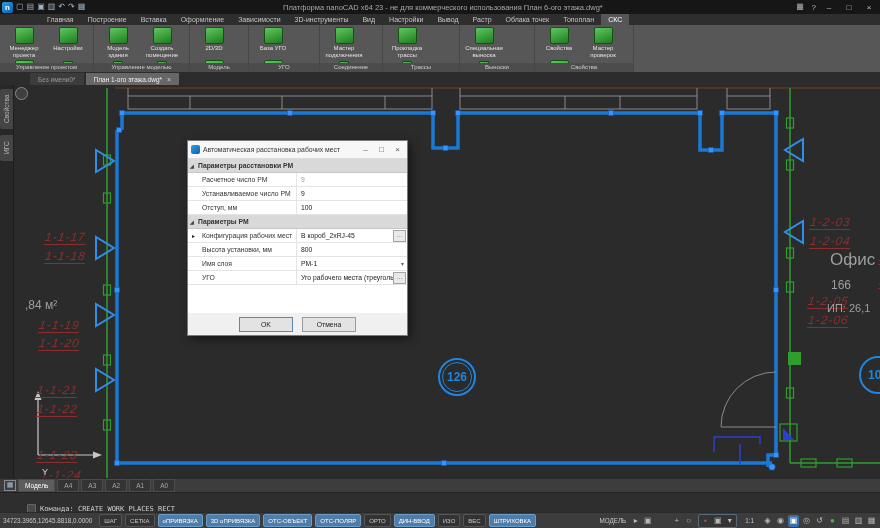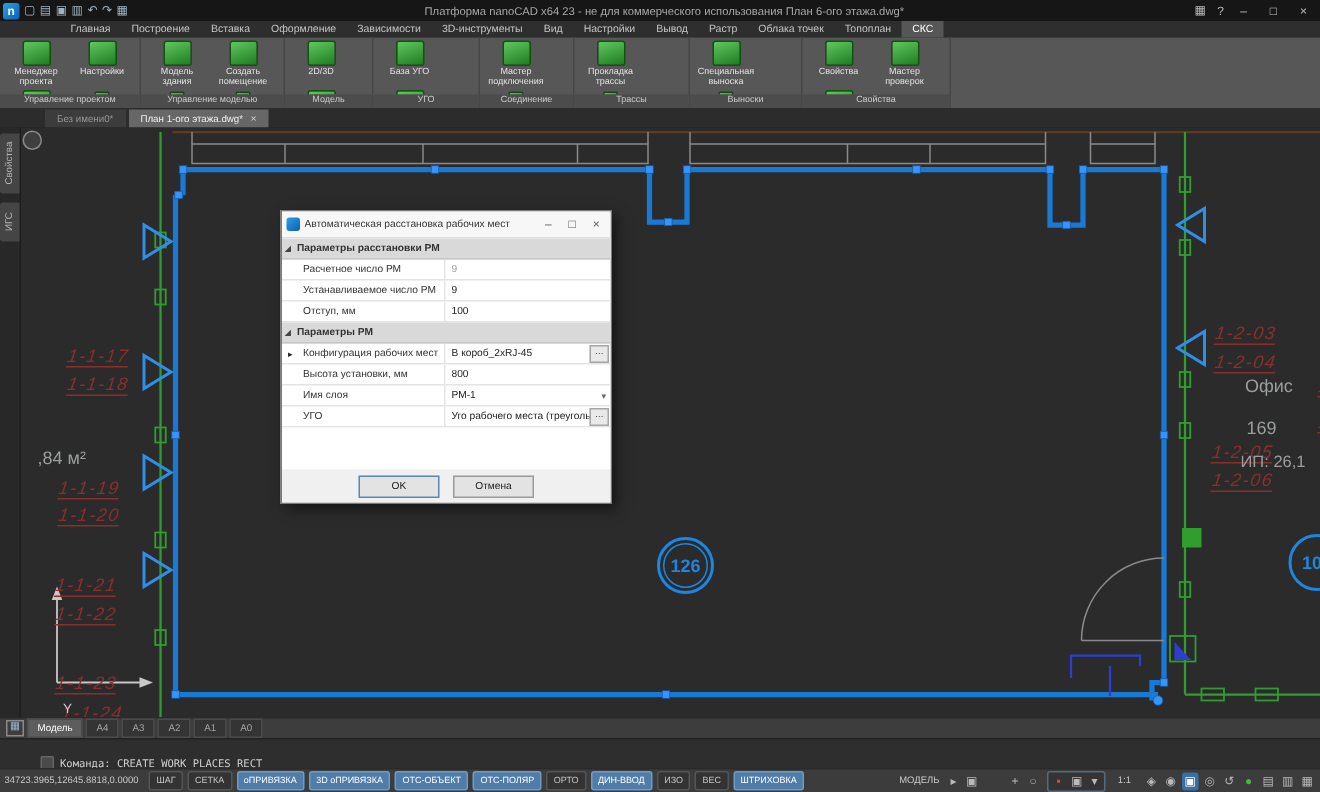--- a/index.html
+++ b/index.html
@@ -439,22 +439,22 @@
         <div class="rlabel" style="left: 797px; top: 131px;"><span>1-2-03</span></div>
         <div class="rlabel" style="left: 797px; top: 150px;"><span>1-2-04</span></div>
         <div class="rlabel" style="left: 795px; top: 210px;"><span>1-2-05</span></div>
         <div class="rlabel" style="left: 795px; top: 229px;"><span>1-2-06</span></div>
         <div class="rlabel" style="left: 866px; top: 166px;"><span>1-</span></div>
         <div class="rlabel" style="left: 866px; top: 190px;"><span>1-</span></div>
       </div>
     <div>
 
     <div class="glabel" style="left: 12px; top: 214px; font-size: 12px;"><span>,84 м²</span></div>
-        <div class="glabel" style="left: 817px; top: 166px; font-size: 12px;"><span>Офис</span></div>
-        <div class="glabel" style="left: 818px; top: 194px; font-size: 12px;"><span>169</span></div>
+        <div class="glabel" style="left: 817px; top: 166px; font-size: 17px;"><span>Офис</span></div>
+        <div class="glabel" style="left: 818px; top: 194px; font-size: 12px;"><span>166</span></div>
         <div class="glabel" style="left: 814px; top: 217px; font-size: 11px;"><span>ИП: 26,1</span></div>
       </div>
     <div>
 
     <div class="bubble double" style="left: 425px; top: 273px;">
           <div class="inner">
             <span>126</span>
           </div>
         </div>
         <div class="bubble" style="left: 846px; top: 271px;">

